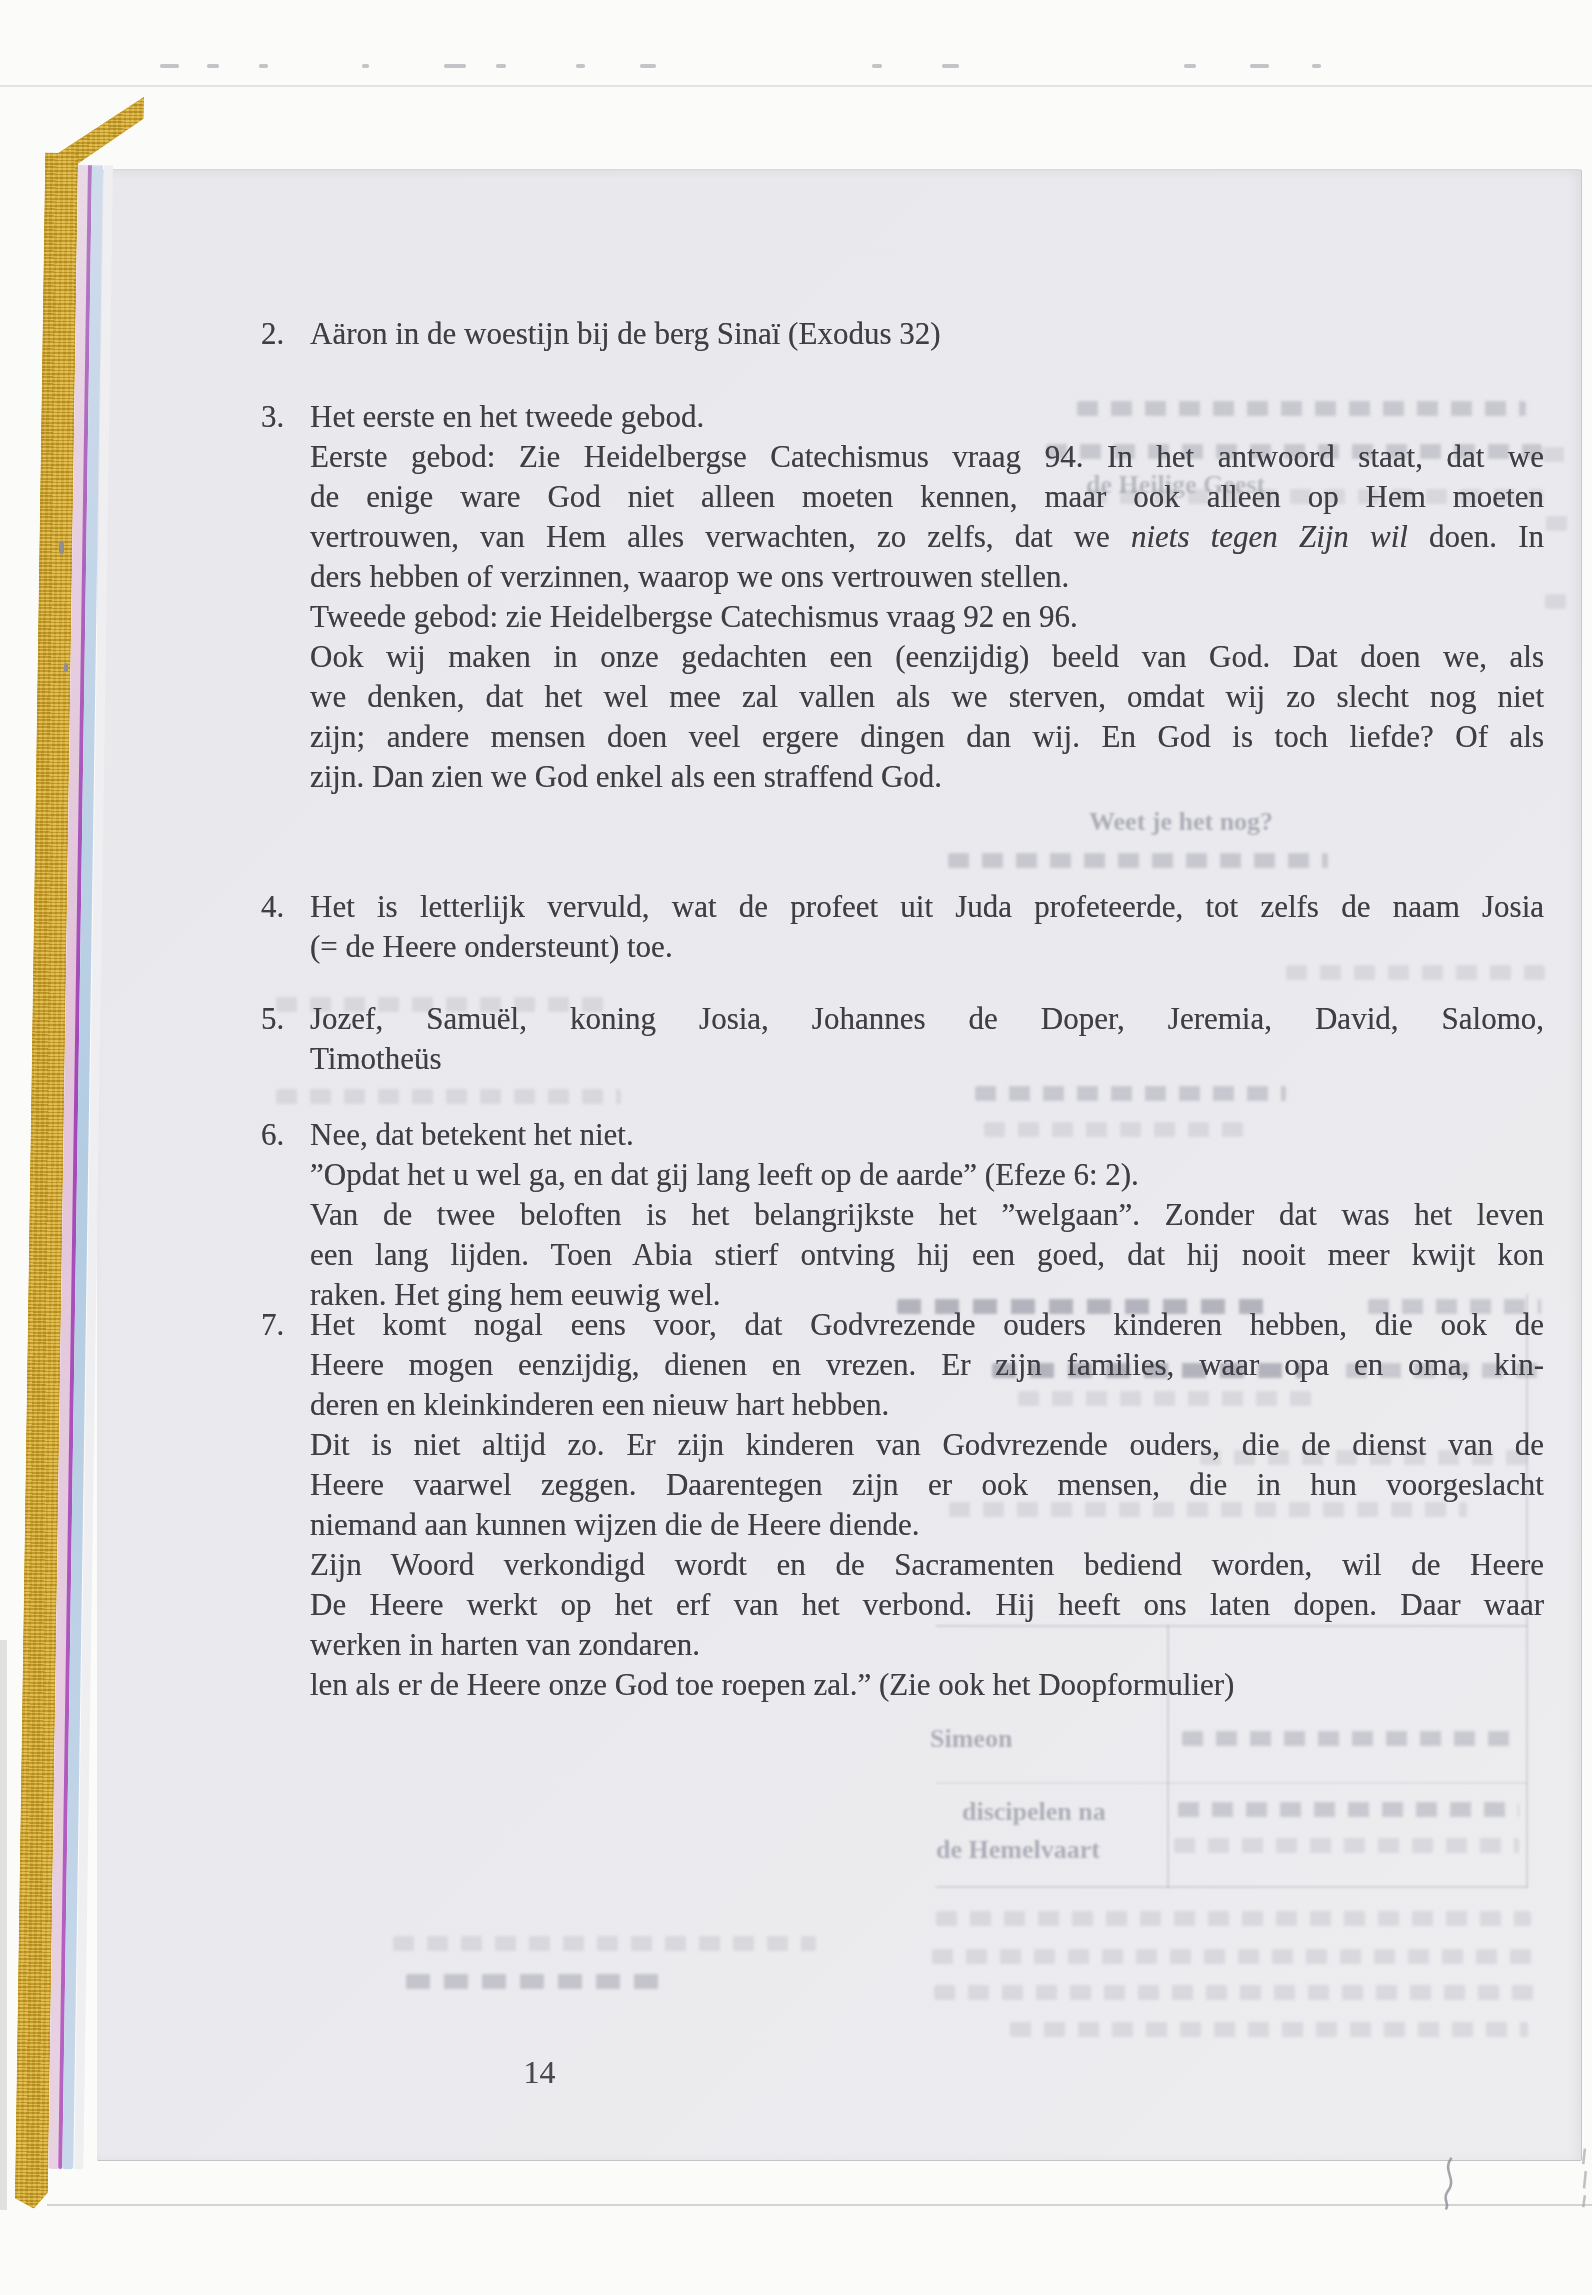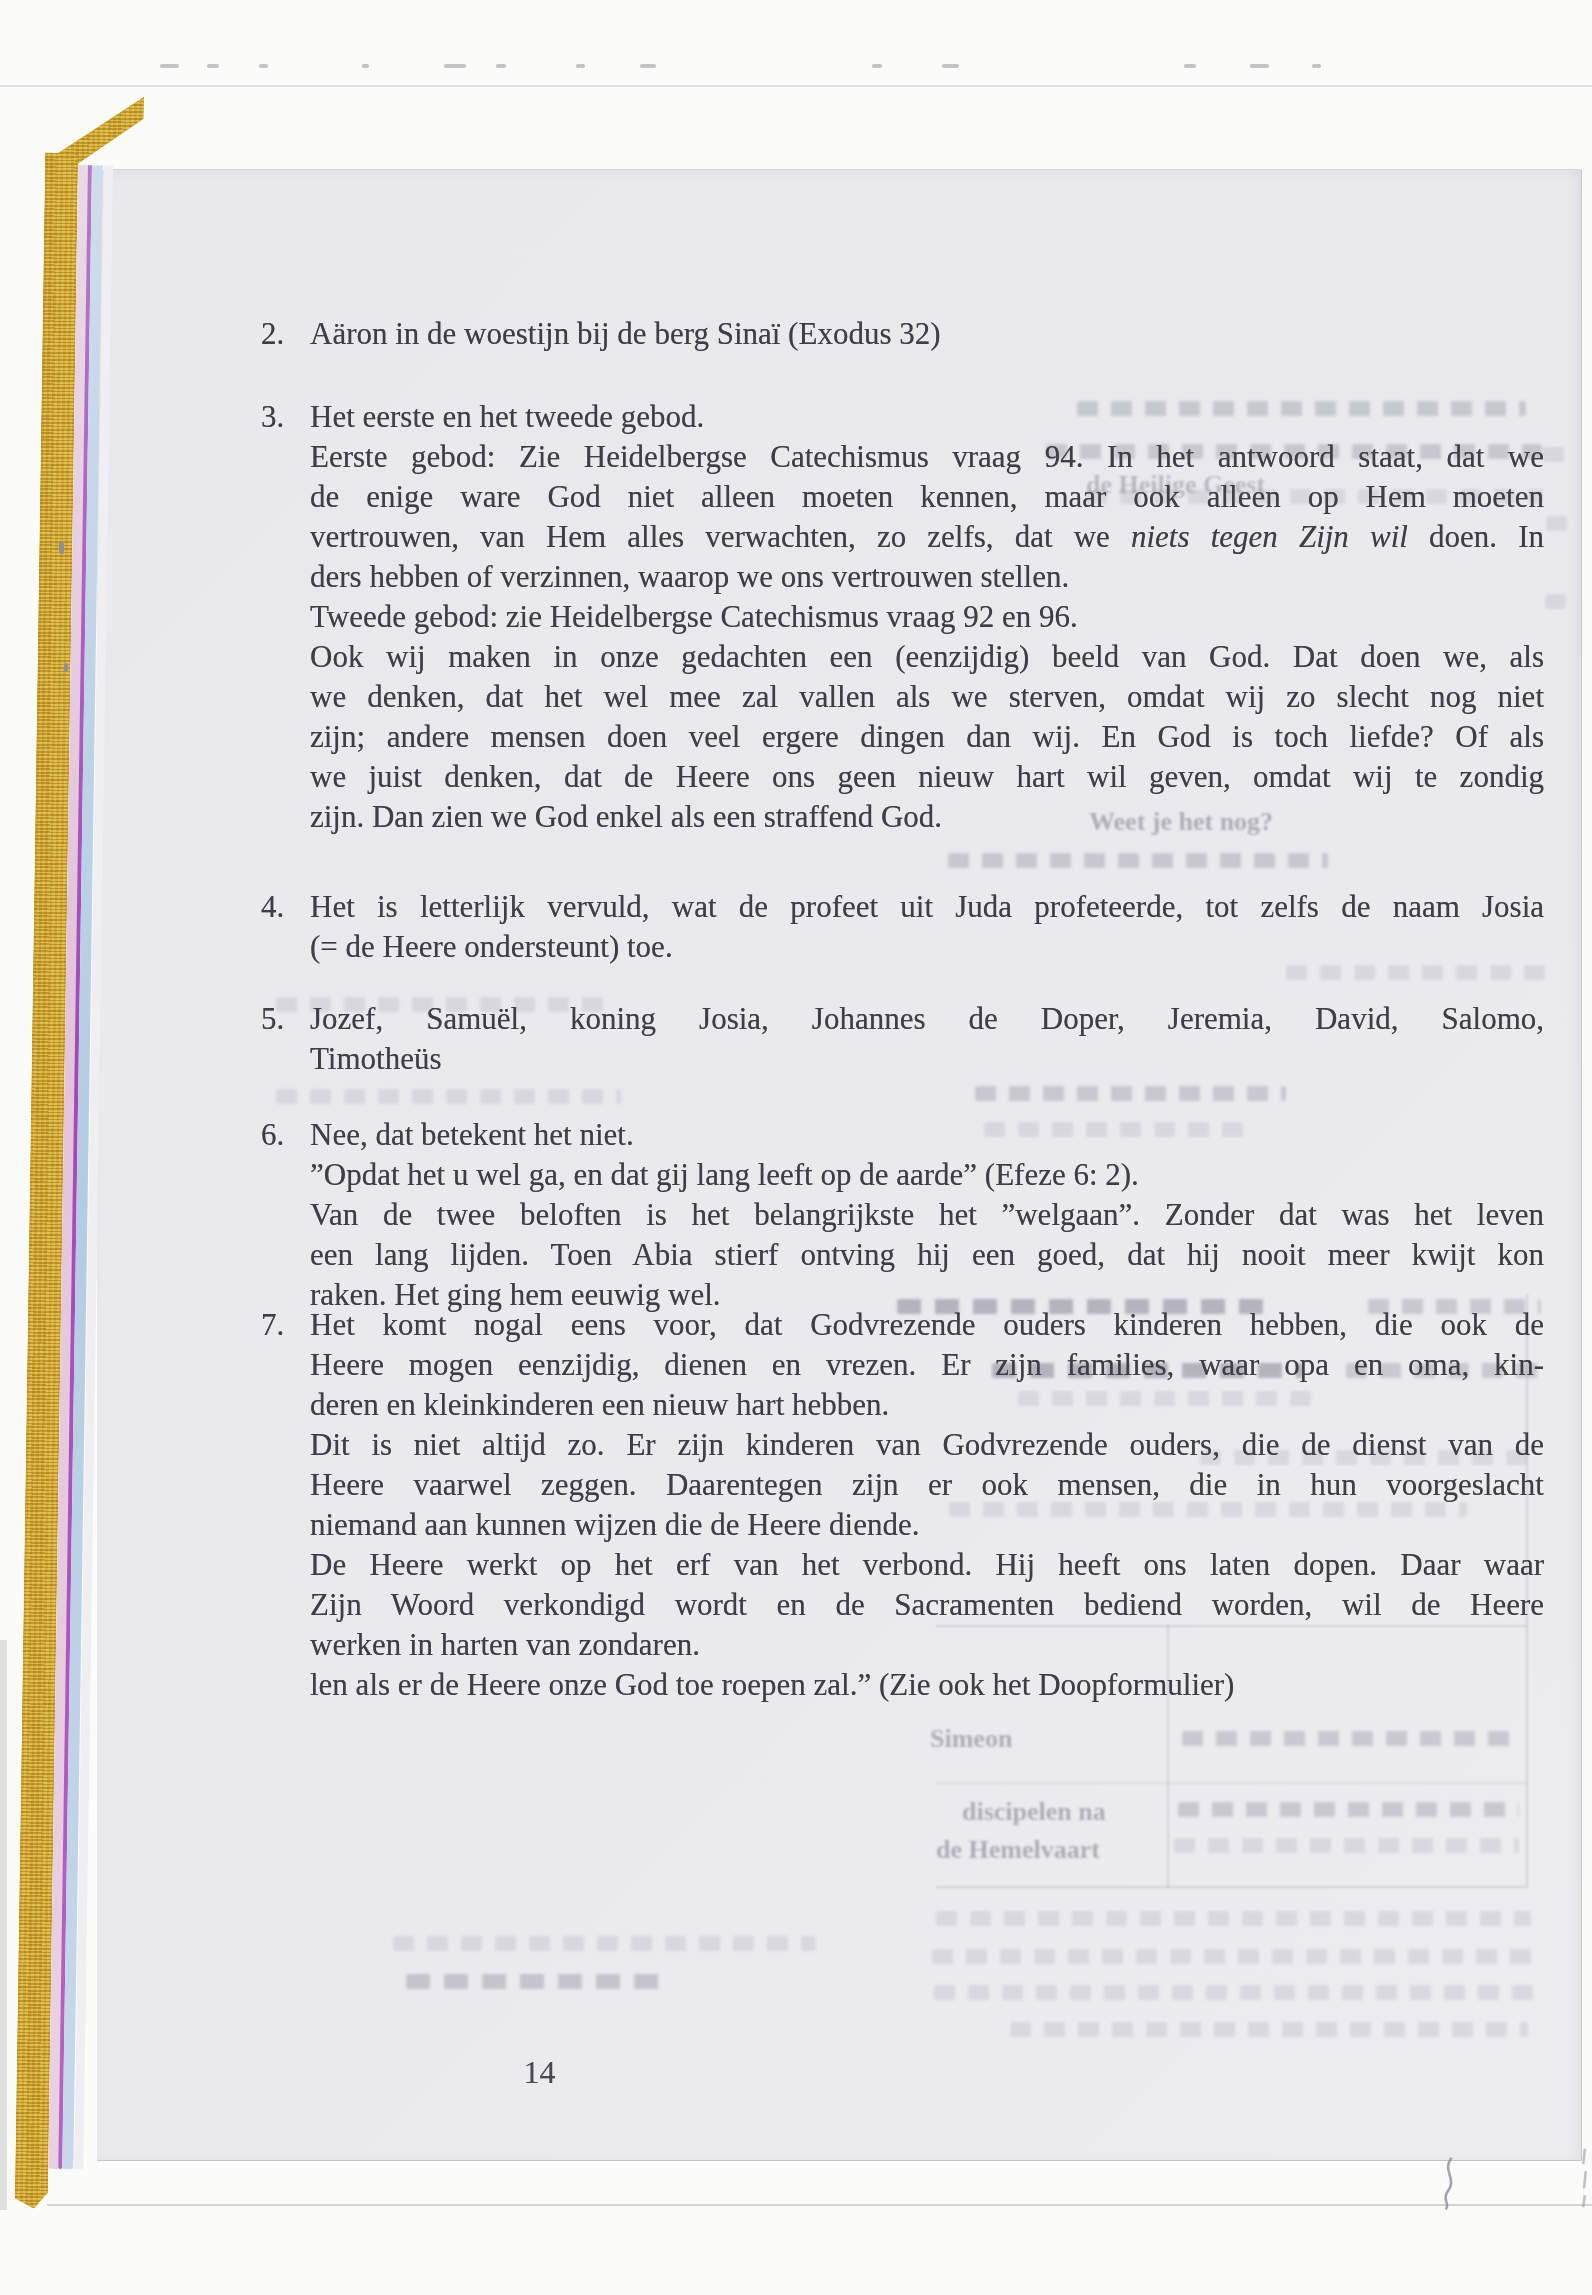--- a/index.html
+++ b/index.html
@@ -124,21 +124,20 @@
     <div class="answer pos-a3">
       <div class="tline"><span class="num">3.</span>Het eerste en het tweede gebod.</div>
       <div class="tline just">Eerste gebod: Zie Heidelbergse Catechismus vraag 94. In het antwoord staat, dat we</div>
       <div class="tline just">de enige ware God niet alleen moeten kennen, maar ook alleen op Hem moeten</div>
       <div class="tline just">vertrouwen, van Hem alles verwachten, zo zelfs, dat we <i>niets tegen Zijn wil</i> doen. In</div>
       <div class="tline">ders hebben of verzinnen, waarop we ons vertrouwen stellen.</div>
       <div class="tline">Tweede gebod: zie Heidelbergse Catechismus vraag 92 en 96.</div>
       <div class="tline just">Ook wij maken in onze gedachten een (eenzijdig) beeld van God. Dat doen we, als</div>
       <div class="tline just">we denken, dat het wel mee zal vallen als we sterven, omdat wij zo slecht nog niet</div>
       <div class="tline just">zijn; andere mensen doen veel ergere dingen dan wij. En God is toch liefde? Of als</div>
-      <div class="tline just">we juist denken, dat de Heere ons geen nieuw hart wil geven, omdat wij te zondig</div>
       <div class="tline">zijn. Dan zien we God enkel als een straffend God.</div>
     </div>
     <div class="answer pos-a4">
       <div class="tline just"><span class="num">4.</span>Het is letterlijk vervuld, wat de profeet uit Juda profeteerde, tot zelfs de naam Josia</div>
       <div class="tline">(= de Heere ondersteunt) toe.</div>
     </div>
     <div class="answer pos-a5">
       <div class="tline just"><span class="num">5.</span>Jozef, Samuël, koning Josia, Johannes de Doper, Jeremia, David, Salomo,</div>
       <div class="tline">Timotheüs</div>
     </div>
@@ -149,22 +148,22 @@
       <div class="tline just">een lang lijden. Toen Abia stierf ontving hij een goed, dat hij nooit meer kwijt kon</div>
       <div class="tline">raken. Het ging hem eeuwig wel.</div>
     </div>
     <div class="answer pos-a7">
       <div class="tline just"><span class="num">7.</span>Het komt nogal eens voor, dat Godvrezende ouders kinderen hebben, die ook de</div>
       <div class="tline just">Heere mogen eenzijdig, dienen en vrezen. Er zijn families, waar opa en oma, kin-</div>
       <div class="tline">deren en kleinkinderen een nieuw hart hebben.</div>
       <div class="tline just">Dit is niet altijd zo. Er zijn kinderen van Godvrezende ouders, die de dienst van de</div>
       <div class="tline just">Heere vaarwel zeggen. Daarentegen zijn er ook mensen, die in hun voorgeslacht</div>
       <div class="tline">niemand aan kunnen wijzen die de Heere diende.</div>
+      <div class="tline just">Zijn Woord verkondigd wordt en de Sacramenten bediend worden, wil de Heere</div>
       <div class="tline just">De Heere werkt op het erf van het verbond. Hij heeft ons laten dopen. Daar waar</div>
-      <div class="tline just">Zijn Woord verkondigd wordt en de Sacramenten bediend worden, wil de Heere</div>
       <div class="tline">werken in harten van zondaren.</div>
       <div class="tline">len als er de Heere onze God toe roepen zal.” (Zie ook het Doopformulier)</div>
     </div>
   </div>
 
 <div class="pageno">14</div>
 
 <div class="spine-group">
   <div class="spine-wedge yellow-tex"></div>
   <div class="spine-body yellow-tex"></div>

